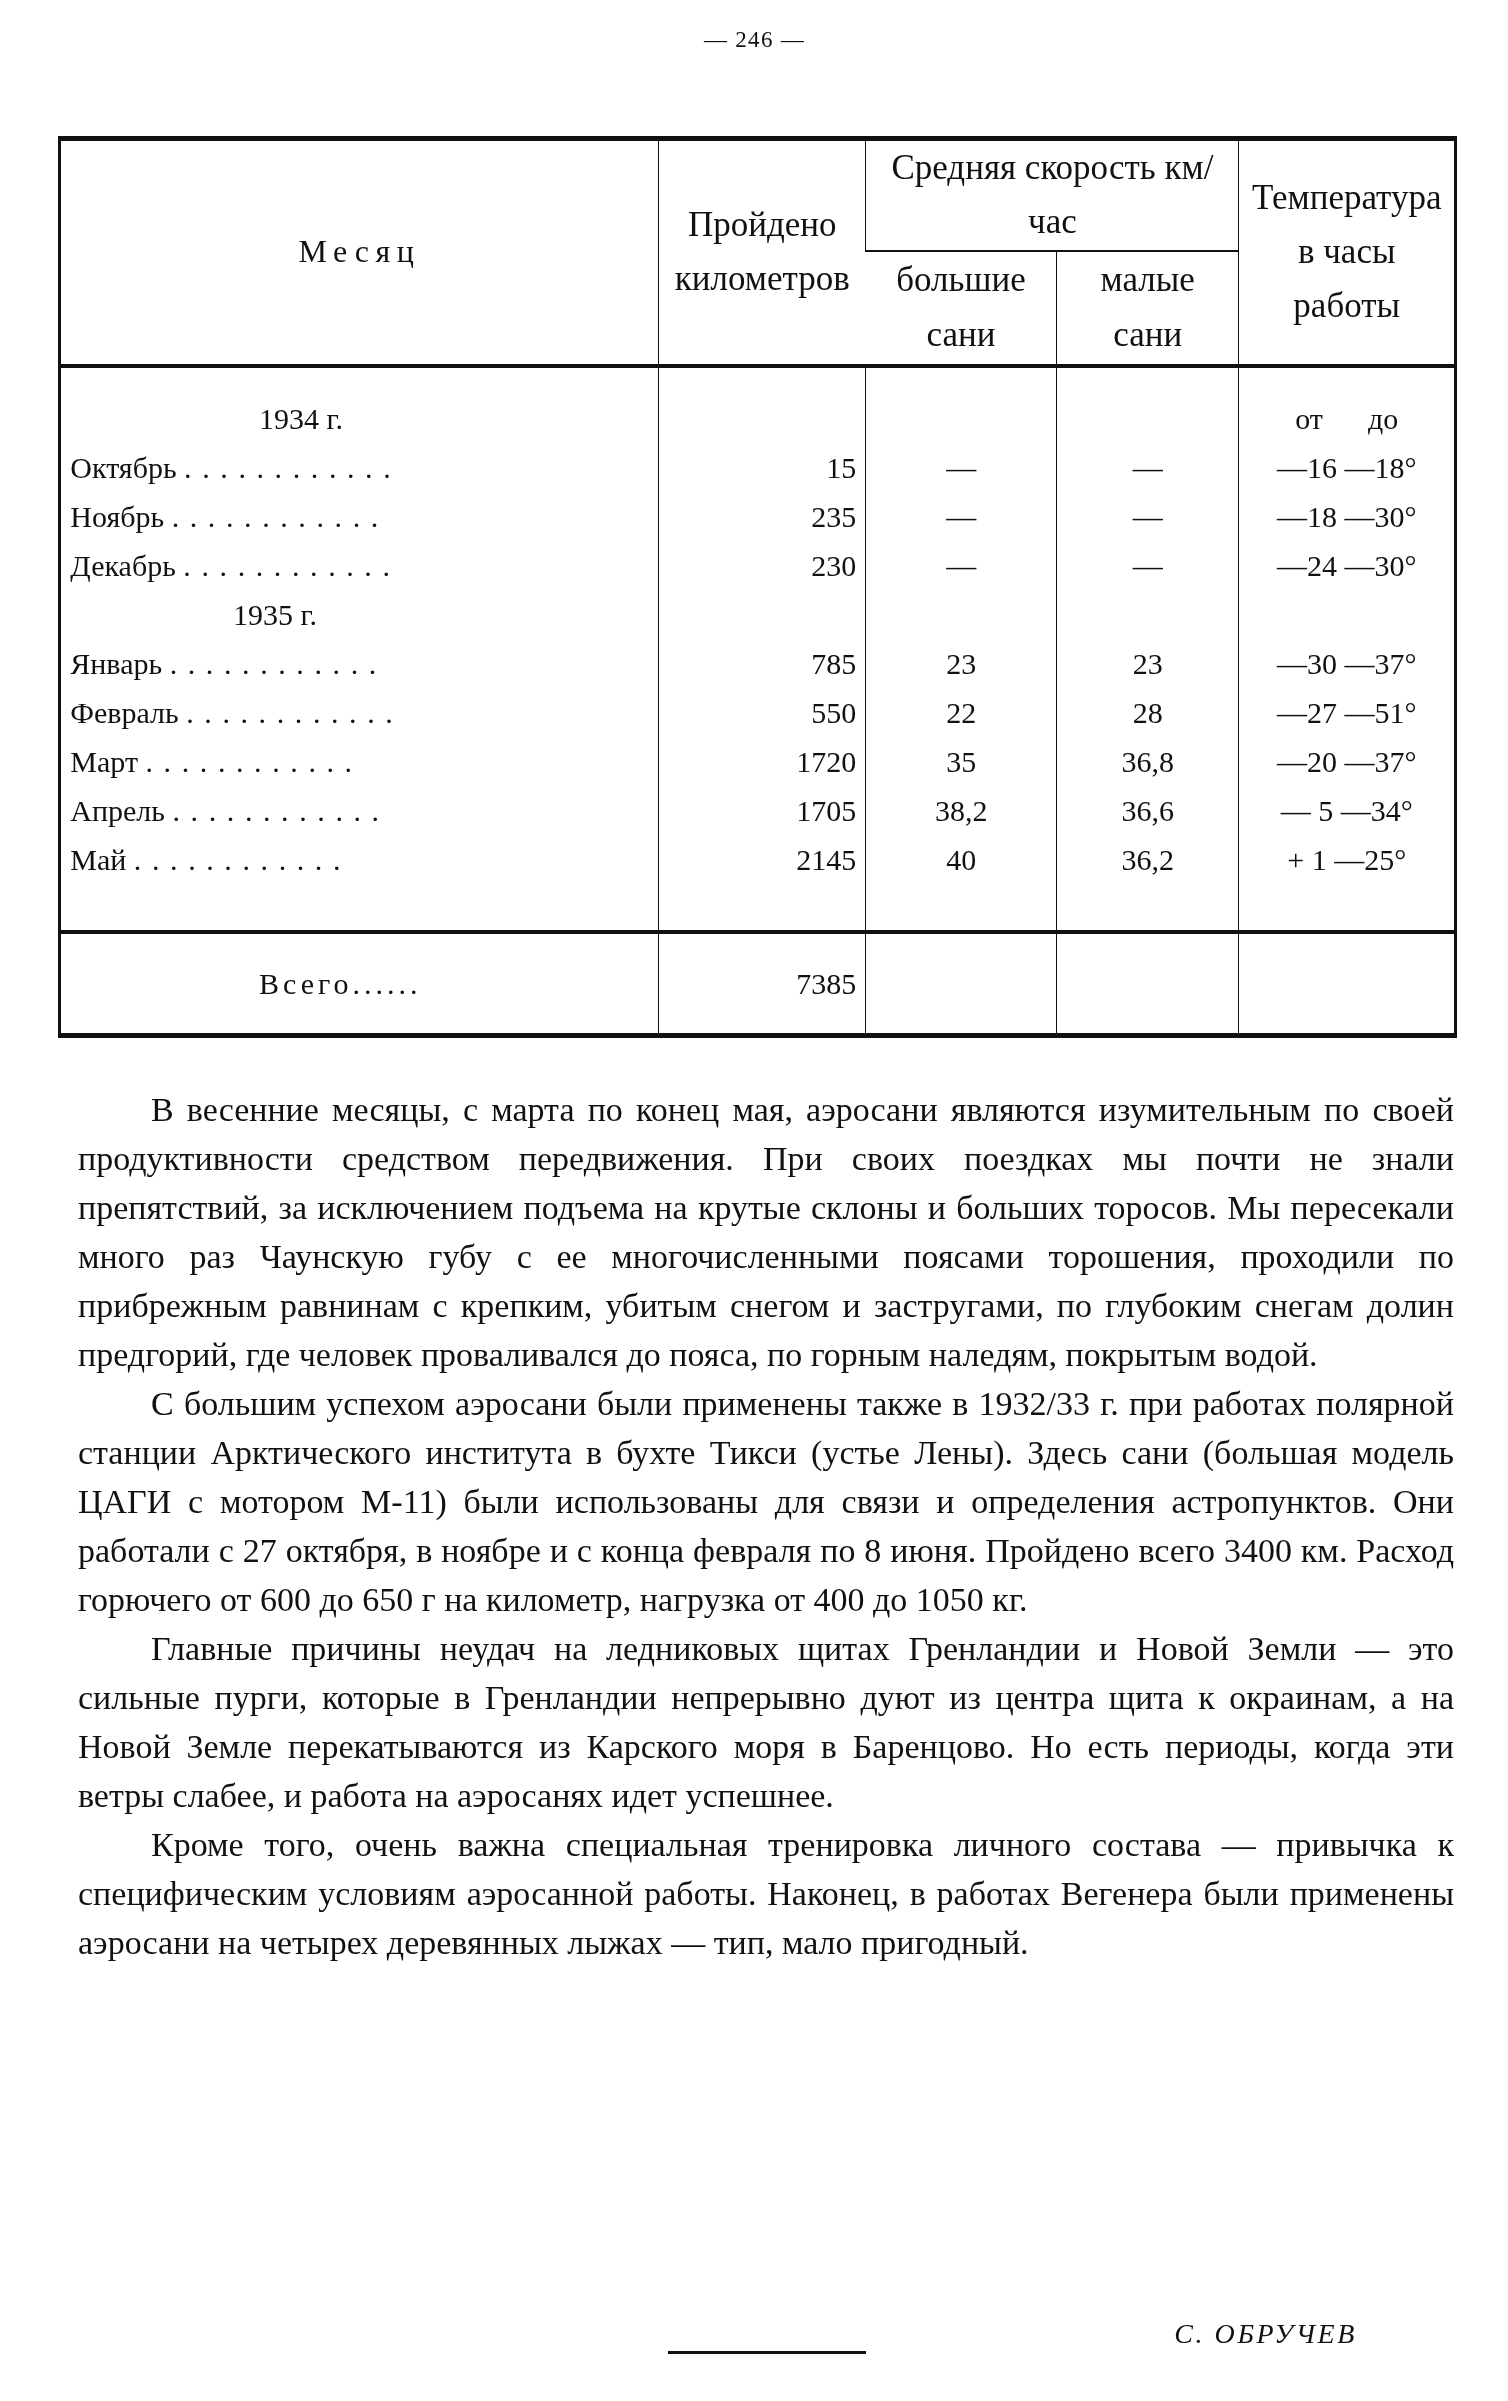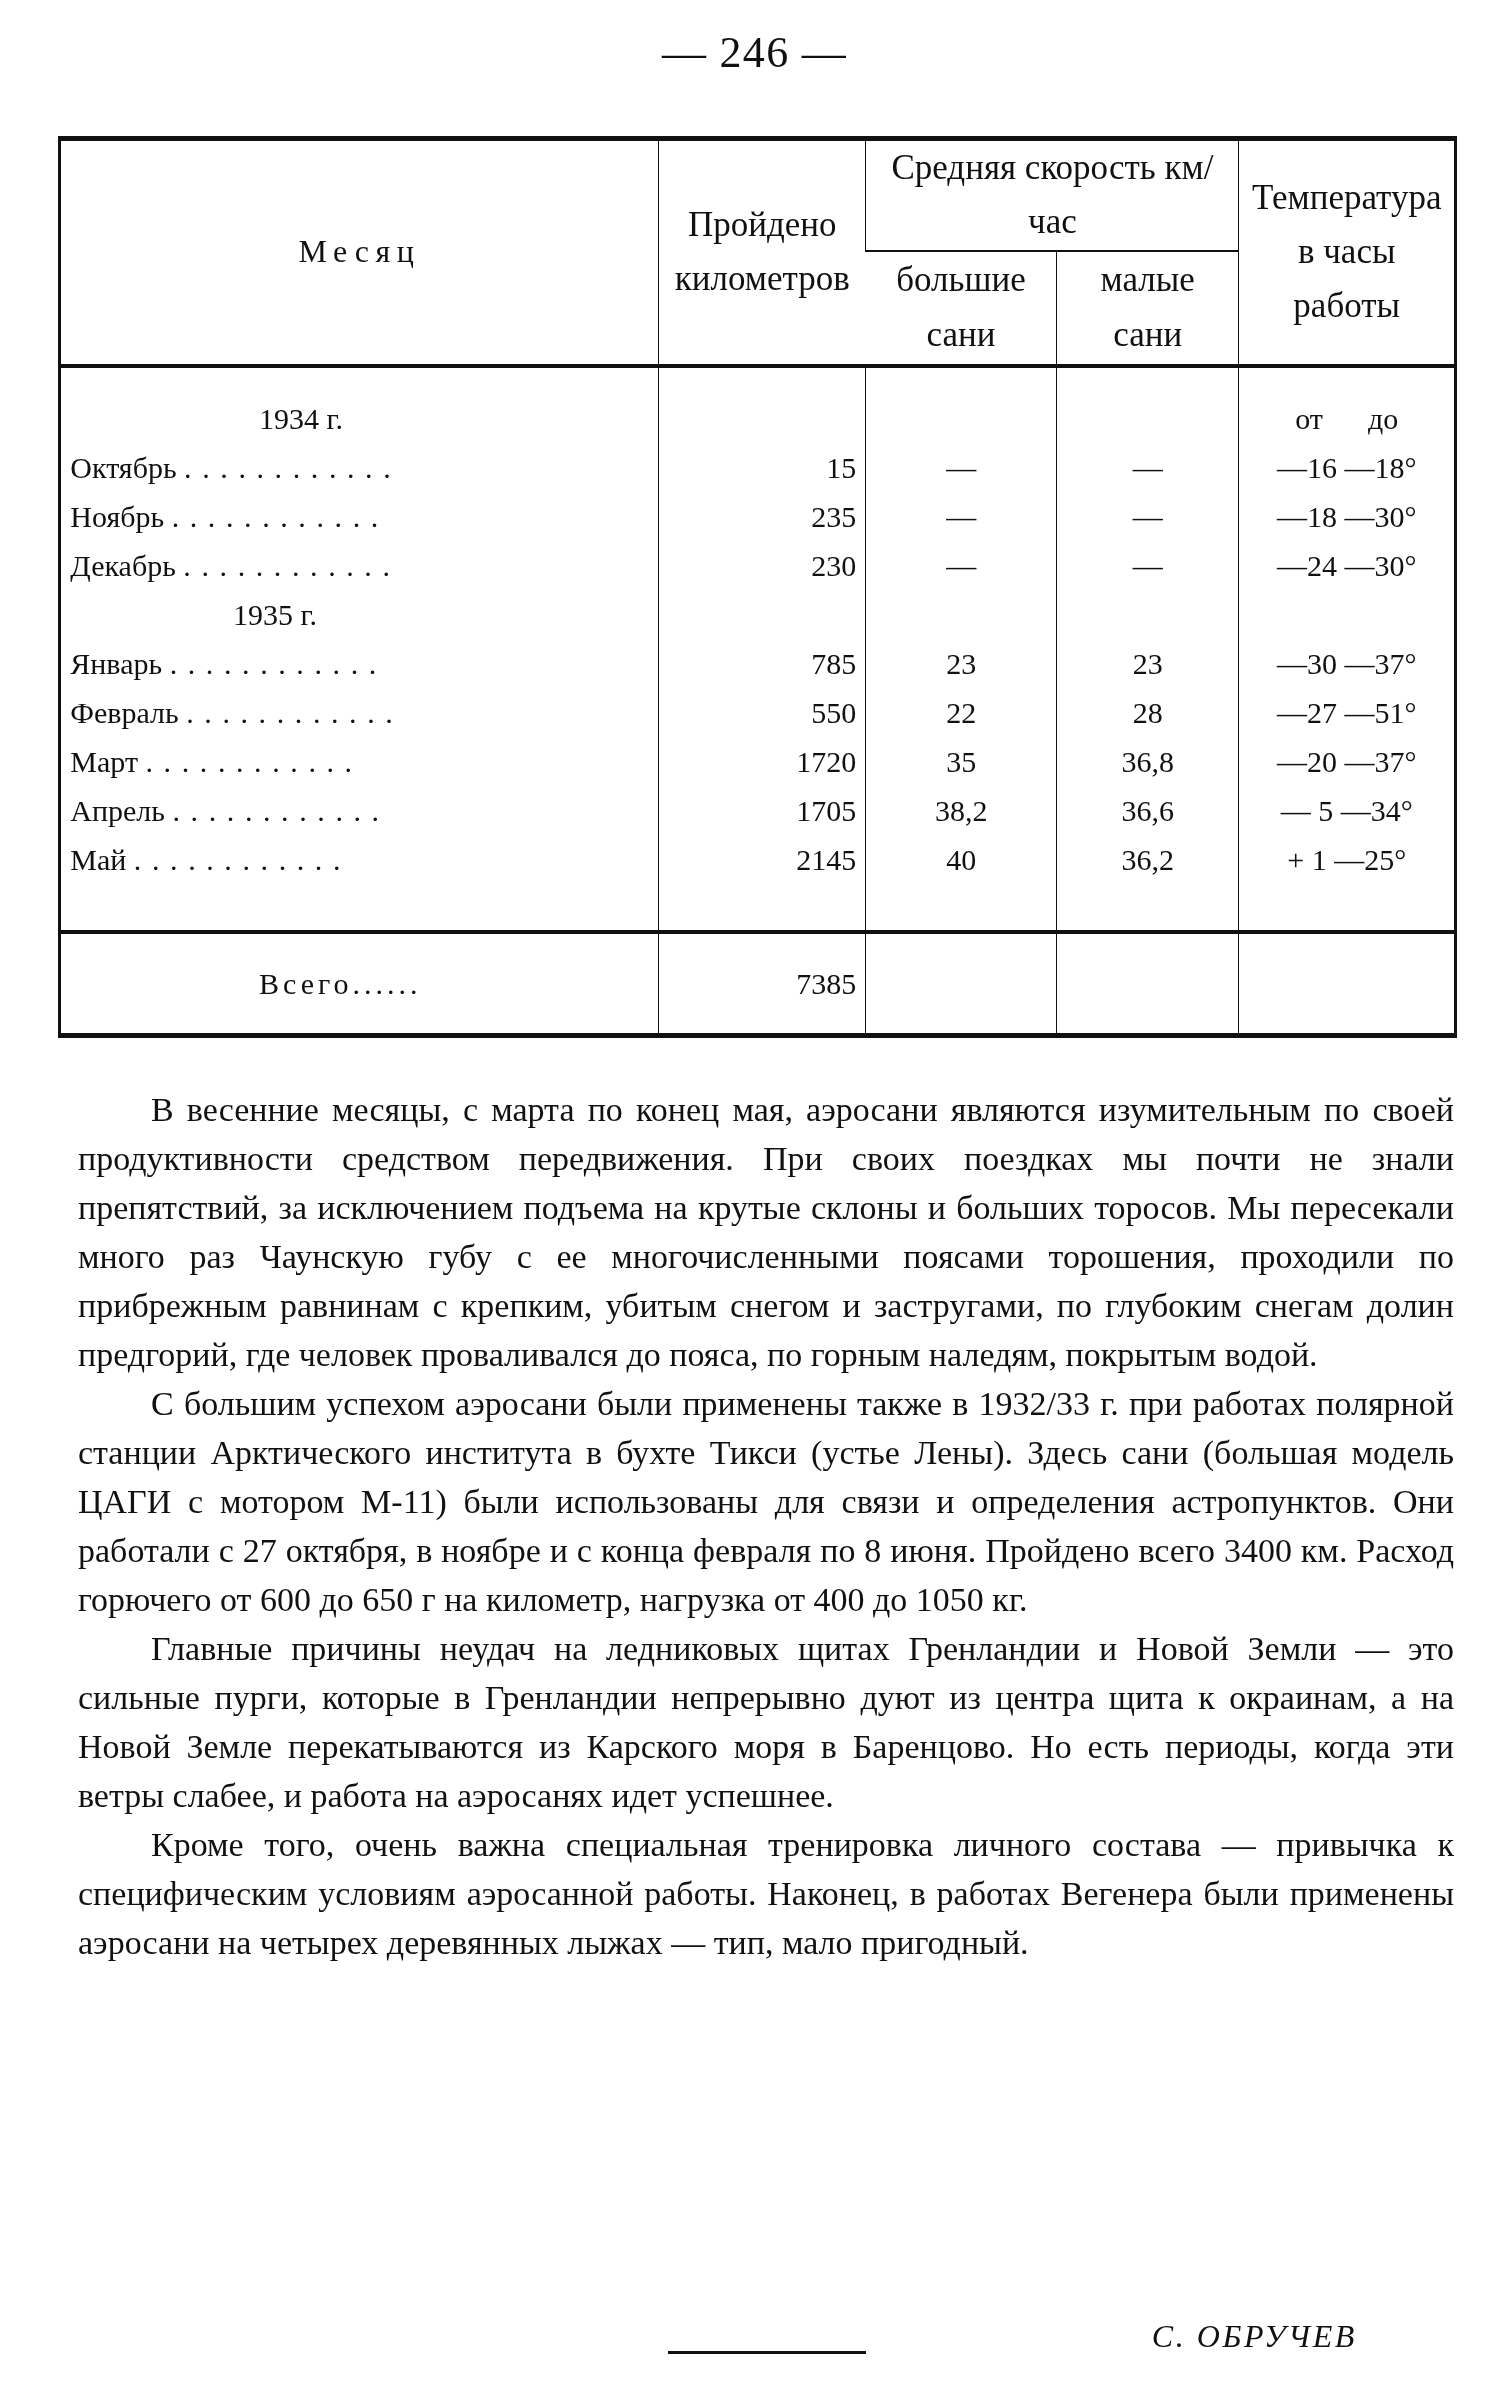--- a/index.html
+++ b/index.html
@@ -2,21 +2,21 @@
 <html style="font-size:10.6px"><head>
 <meta charset="utf-8">
 <style>
   html, body { margin: 0; padding: 0; background: #ffffff; }
   body {
     width: 1509px; height: 2401px; position: relative; overflow: hidden;
     font-family: "Liberation Serif", "DejaVu Serif", serif; color: #111;
   }
   .page-number {
     position: absolute; top: 26.5px; left: 0; width: 1509px; text-align: center;
-    font-size: 44px; letter-spacing: 1.3px;
+    font-size: 23px; letter-spacing: 1.3px;
   }
   .table-wrap { position: absolute; left: 58px; top: 136px; width: 1399px; height: 916px; }
   table.data {
     width: 100%; border-collapse: collapse; font-size: 30px;
     border-top: 5.3px solid #111; border-bottom: 5.3px solid #111;
     border-left: 3.3px solid #111; border-right: 3.3px solid #111;
   }
   table.data th, table.data td { border-left: 1.3px solid #111; padding: 0 9.3px; }
   table.data th:first-child, table.data td:first-child { border-left: none; }
   thead th { font-weight: normal; vertical-align: middle; text-align: center; line-height: 1.55; font-size: 35px; }
@@ -35,21 +35,21 @@
   tr.spacer td { height: 26.5px; }
   tr.spacer2 td { height: 46px; }
   tr.total td { border-top: 4.6px solid #111; height: 99px; }
   tr.total td.month { padding-left: 198px; letter-spacing: 4px; }
   .text {
     position: absolute; left: 78px; top: 1085px; width: 1376px;
     font-size: 34px; line-height: 49px; text-align: justify;
   }
   .text p { margin: 0; text-indent: 73px; }
   .sig {
-    position: absolute; right: 152px; top: 2318px; font-style: italic; font-size: 32px; letter-spacing: 2.6px;
+    position: absolute; right: 152px; top: 2318px; font-style: italic; font-size: 28px; letter-spacing: 2.6px;
   }
   .end-rule {
     position: absolute; left: 668px; top: 2351px; width: 198px; height: 2.6px; background: #111;
   }
 </style>
 </head>
 <body>
 
 <div class="page-number">— 246 —</div>
 

